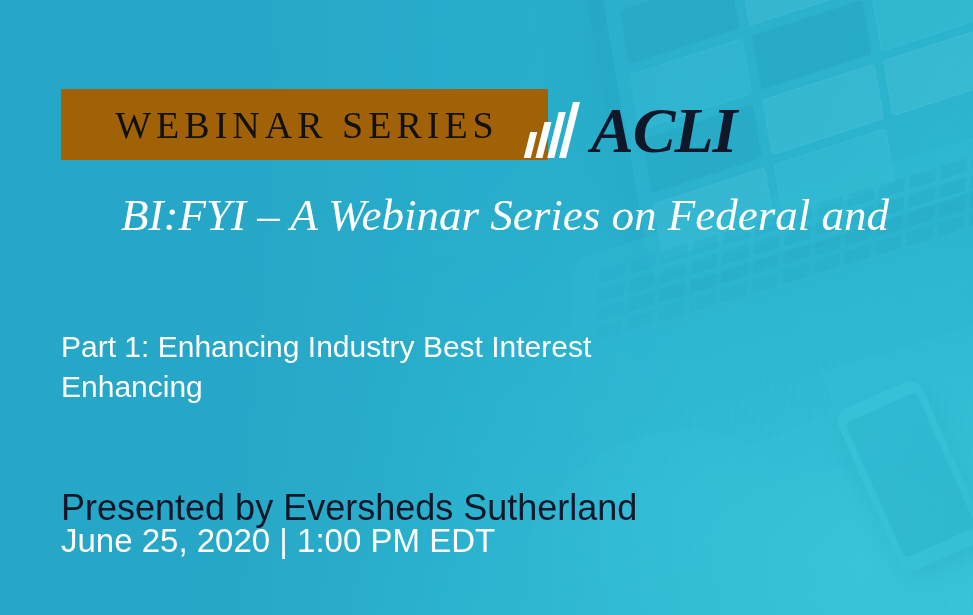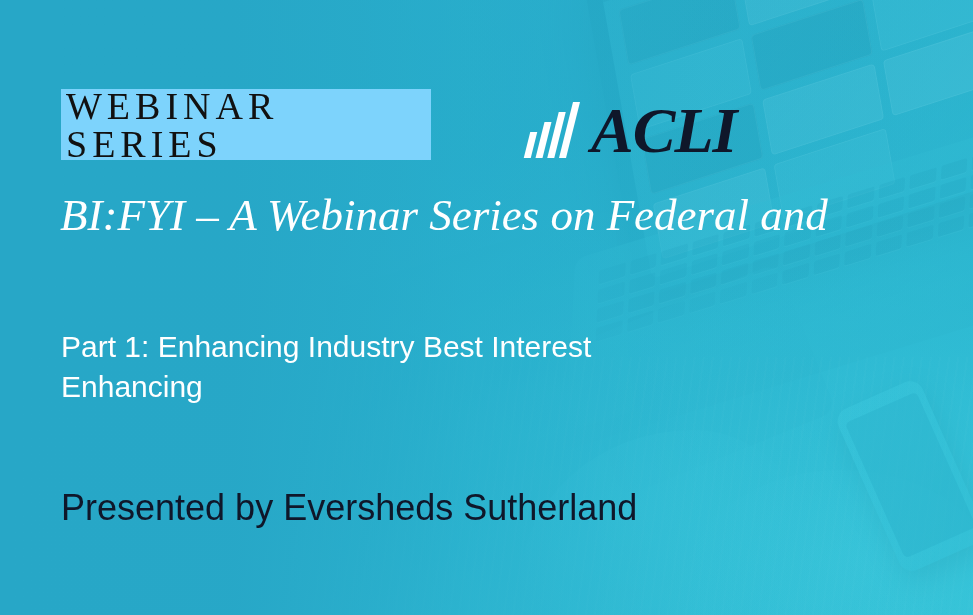--- a/index.html
+++ b/index.html
@@ -186,22 +186,22 @@
 
   
   .content {
     position: absolute;
     inset: 0;
   }
 
   .badge {
     position: absolute;
     left: 61px; top: 89px;
-    width: 370px; height: 71px;
-    background: #7dd3fc;
+    width: 487px; height: 71px;
+    background: #a16207;
     display: flex;
     align-items: center;
     justify-content: center;
   }
   .badge-text {
     font-family: "Liberation Serif", serif;
     font-size: 38px;
     font-weight: 400;
     letter-spacing: 5px;
     color: #111111;
@@ -246,20 +246,21 @@
   .headline {
     position: absolute;
     left: 60px; top: 186px;
     width: 890px;
     font-family: "Liberation Serif", serif;
     font-style: italic;
     font-weight: 400;
     font-size: 45px;
     line-height: 1.3;
     color: #ffffff;
+    text-align: center;
   }
 
   .subtitle {
     position: absolute;
     left: 61px; top: 327px;
     width: 890px;
     font-family: "Liberation Sans", sans-serif;
     font-weight: 400;
     font-size: 30px;
     line-height: 1.32;
@@ -414,15 +415,16 @@
       <div>BI:FYI – A Webinar Series on Federal and</div>
     </div>
 
     <div class="subtitle">
       <div>Part 1: Enhancing Industry Best Interest</div>
       <div>Enhancing</div>
     </div>
 
     <div class="presenter">Presented by Eversheds Sutherland</div>
 
+    <div class="datetime">June 25, 2020 | 1:00 PM EDT</div>
 
   </div>
 </div>
 
 </body></html>

